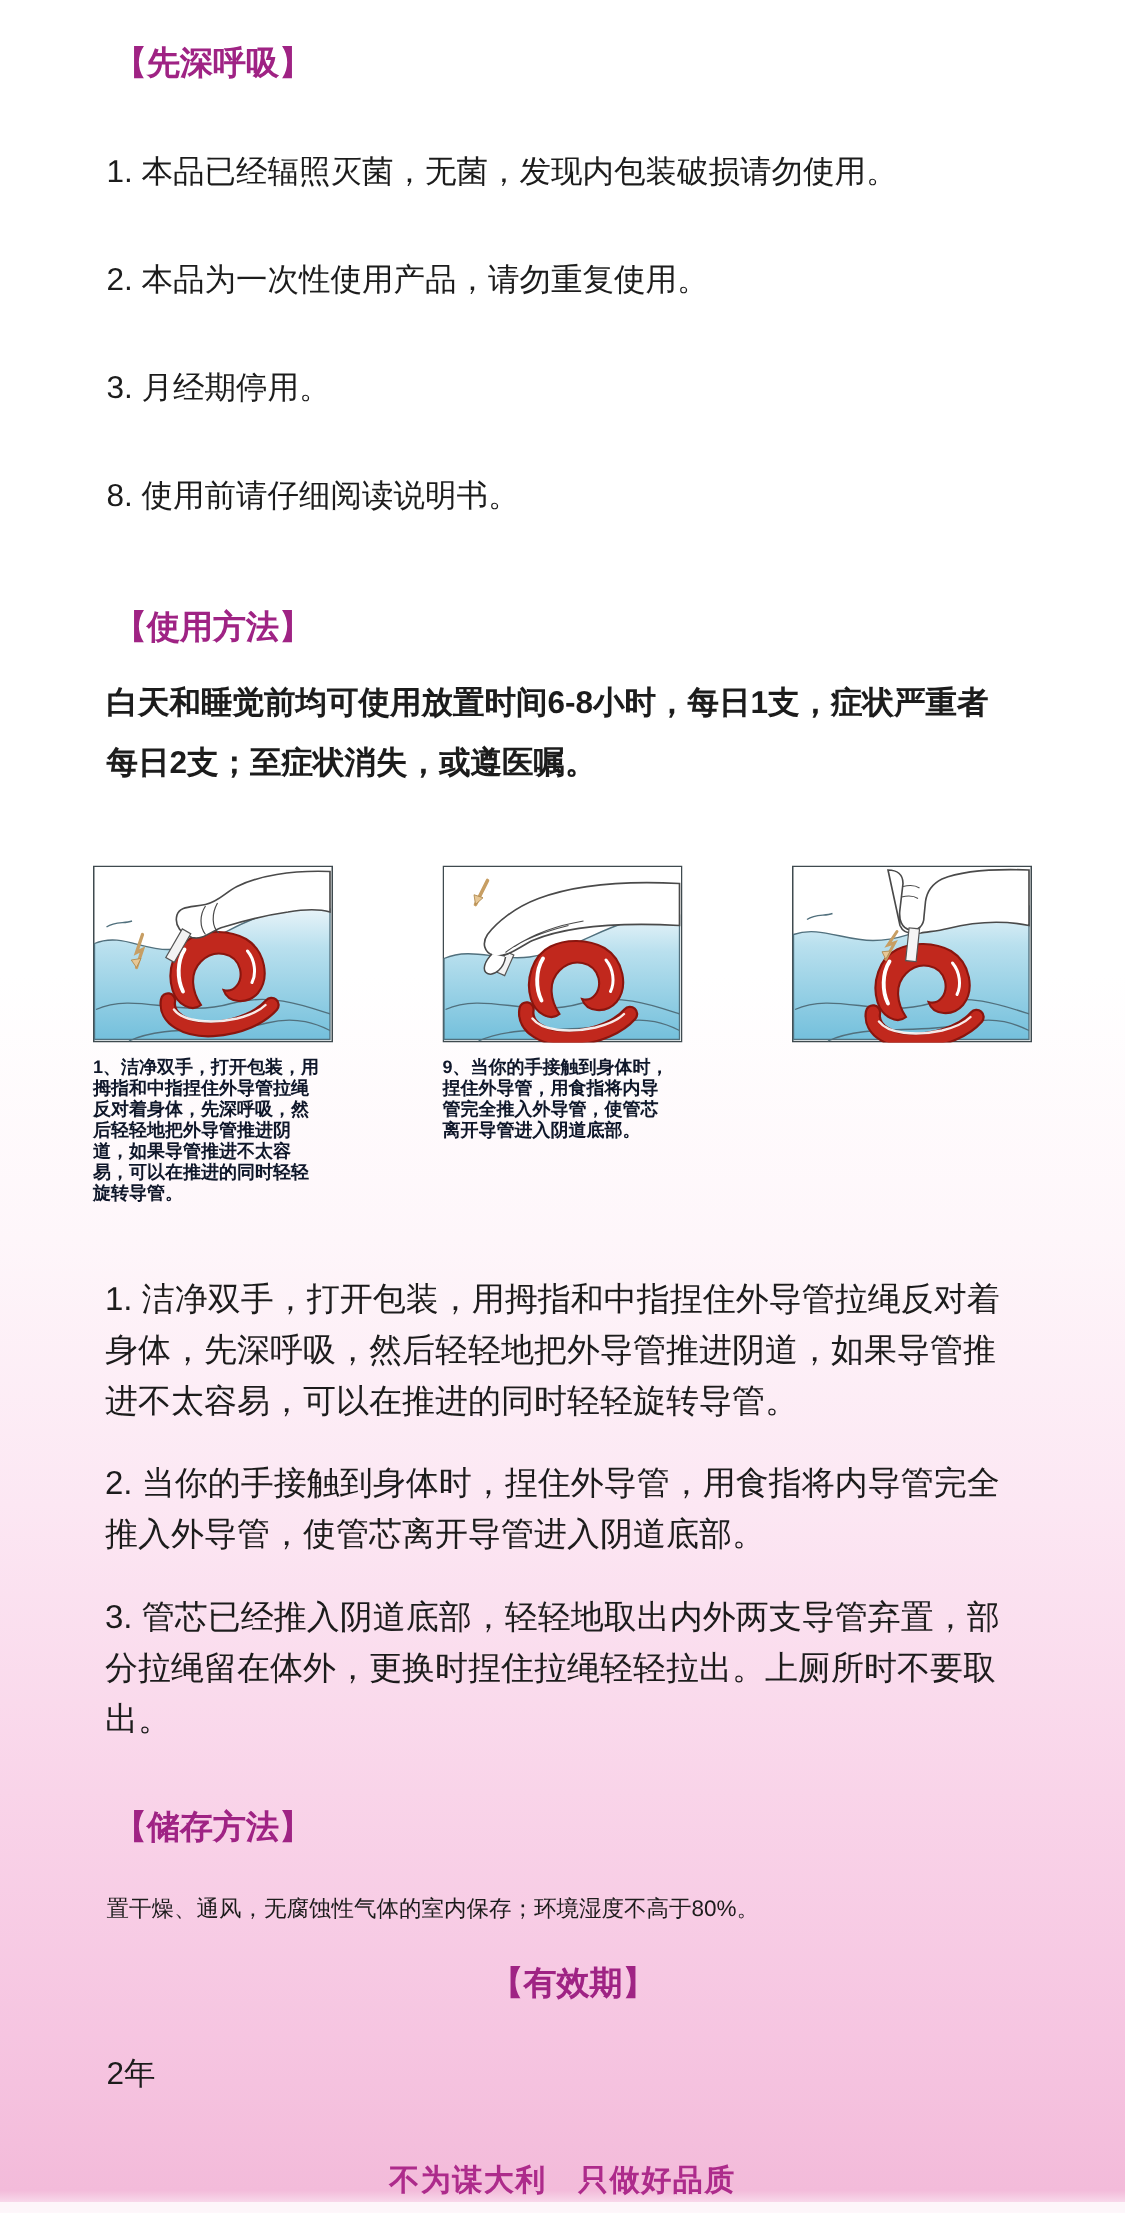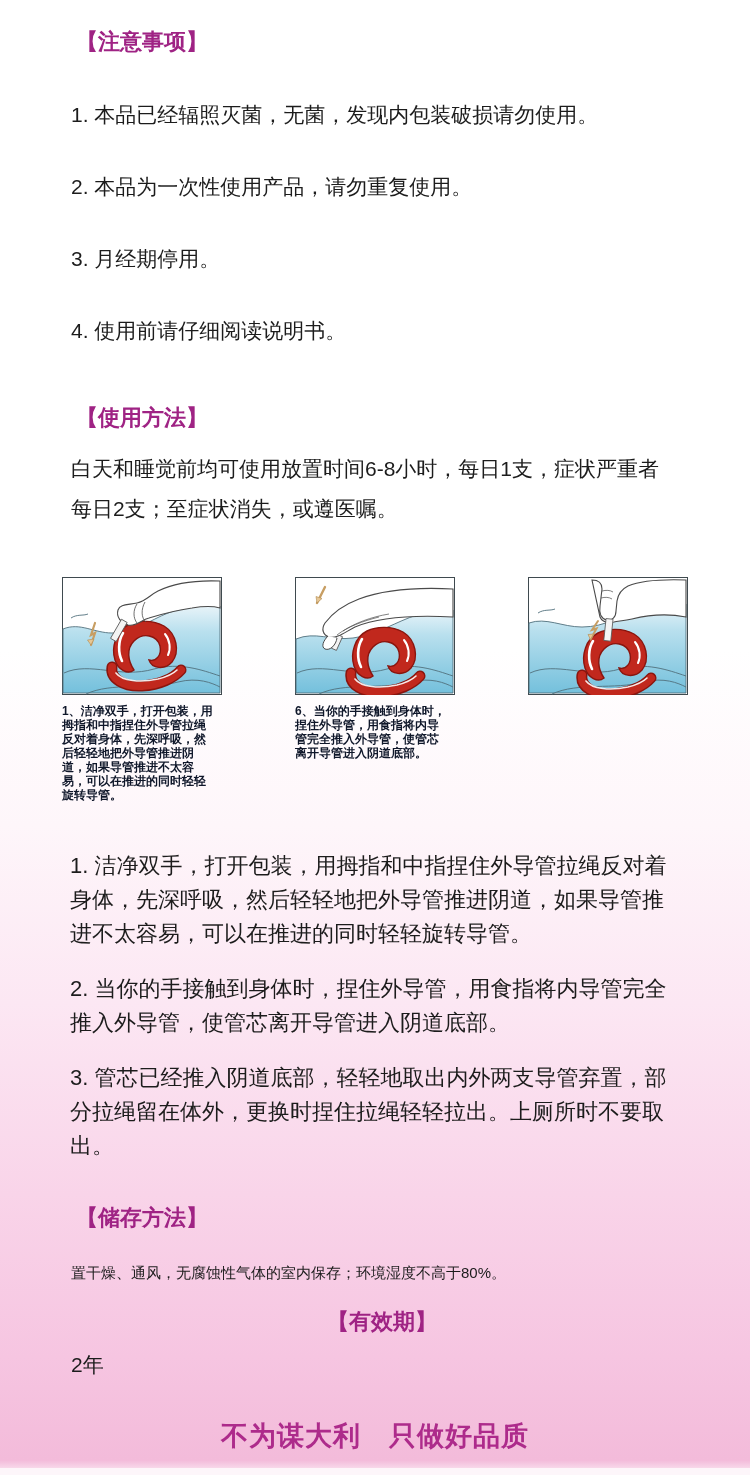--- a/index.html
+++ b/index.html
@@ -10,40 +10,40 @@
     color:#1c1c1c;
   }
   .content{padding:27px 62px 0 62px;}
   .sec-heading{
     font-size:22px;line-height:30px;font-weight:700;
     color:#9f2384;margin:0 0 0 14px;
   }
   .notice-list{margin:16px 0 0 9px;}
   .notice-item{font-size:21px;line-height:28px;margin-bottom:16px;margin-top:44px;}
   .usage-heading{margin-top:58px;}
-  .intro{font-size:21px;line-height:40px;margin:16px 0 0 9px;max-width:590px;}
+  .intro{font-size:21px;line-height:40px;margin:16px 0 0 9px;max-width:590px;font-weight:bold;}
   .figure-row{
     display:flex;justify-content:space-between;
     margin-top:48px;height:228px;
   }
   .figure{width:160px;}
   .figure svg{display:block;width:160px;height:118px;}
   .figure-caption{
     margin-top:9px;width:152px;
     font-size:12px;line-height:14px;font-weight:700;color:#0f172a;
   }
   .steps{margin:44px 0 0 8px;}
   .step{font-size:22px;line-height:34px;margin:0 0 21px 0;max-width:600px;}
   .storage-heading{margin-top:40px;}
   .storage-text{font-size:15px;line-height:36px;margin:22px 0 0 9px;max-width:590px;}
   .validity-heading{margin-top:16px;text-align:center;}
-  .validity-value{font-size:21px;line-height:28px;margin:14px 0 0 9px;}
+  .validity-value{font-size:21px;line-height:28px;margin:32px 0 0 9px;}
   .slogan{
     margin-top:40px;text-align:center;
-    font-size:27px;line-height:34px;font-weight:700;
+    font-size:20px;line-height:34px;font-weight:700;
     color:#ad2b8b;letter-spacing:1px;
   }
   .bottom-strip{position:absolute;left:0;top:1468px;width:750px;height:7px;background:#fdf6fa;}
 </style>
 </head>
 <body>
 
 <svg width="0" height="0" style="position:absolute" aria-hidden="true">
   <defs>
     <linearGradient id="skyblue" x1="0" y1="0" x2="0" y2="1">
@@ -62,26 +62,26 @@
     <g id="contours">
       <path d="M2,96 C28,84 58,102 92,92 C118,85 140,93 158,99" fill="none" stroke="#51707d" stroke-width="0.9"></path>
       <path d="M24,117 C50,105 86,113 116,105 C136,100 150,106 158,110" fill="none" stroke="#51707d" stroke-width="0.9"></path>
     </g>
   </defs>
 </svg>
 
 <div class="content">
 
   <div>
-    <div class="sec-heading">【注意事项】</div>
+    <div class="sec-heading">【先深呼吸】</div>
     <div class="notice-list">
       <div class="notice-item">1. 本品已经辐照灭菌，无菌，发现内包装破损请勿使用。</div>
       <div class="notice-item">2. 本品为一次性使用产品，请勿重复使用。</div>
       <div class="notice-item">3. 月经期停用。</div>
-      <div class="notice-item">4. 使用前请仔细阅读说明书。</div>
+      <div class="notice-item">8. 使用前请仔细阅读说明书。</div>
     </div>
   </div>
 
   <div>
     <div class="sec-heading usage-heading">【使用方法】</div>
     <div class="intro">白天和睡觉前均可使用放置时间6-8小时，每日1支，症状严重者每日2支；至症状消失，或遵医嘱。</div>
   </div>
 
   <div class="figure-row">
 
@@ -111,21 +111,21 @@
         <use href="#uterus" transform="translate(10,8)"></use>
         <g transform="rotate(24 42 66)">
           <rect x="39" y="58" width="5.5" height="15" fill="#f3f3f3" stroke="#555555" stroke-width="0.8"></rect>
         </g>
         <path d="M158,12 C120,10 88,13 64,22 C48,28 36,38 30,46 C26,52 28,58 34,60 C42,62 50,55 60,50 C84,40 120,38 158,40 Z" fill="#ffffff" stroke="#4a4a4a" stroke-width="1.1"></path>
         <path d="M33,59 C28,64 26,70 30,72 C35,74 41,68 42,61" fill="#ffffff" stroke="#4a4a4a" stroke-width="1"></path>
         <path d="M48,54 C60,46 76,40 94,37 M42,58 C52,50 68,44 84,40" fill="none" stroke="#4a4a4a" stroke-width="0.7"></path>
         <path d="M30,10 L22,26" fill="none" stroke="#c79e63" stroke-width="2.4" stroke-linecap="round"></path>
         <path d="M22,26 l-1,-6.5 l6,2 z" fill="#e7c795" stroke="#b08a4f" stroke-width="0.6"></path>
       </svg>
-      <div class="figure-caption">6、当你的手接触到身体时，捏住外导管，用食指将内导管完全推入外导管，使管芯离开导管进入阴道底部。</div>
+      <div class="figure-caption">9、当你的手接触到身体时，捏住外导管，用食指将内导管完全推入外导管，使管芯离开导管进入阴道底部。</div>
     </div>
 
     <div class="figure">
       <svg viewBox="0 0 160 118">
         <rect x="0.5" y="0.5" width="159" height="117" fill="#ffffff" stroke="#3f4a4f" stroke-width="1"></rect>
         <path d="M1,46 C18,40 34,50 54,50 C78,50 94,38 112,32 C132,25 148,25 158,27 L158,116 L1,116 Z" fill="url(#skyblue)" stroke="#51707d" stroke-width="0.9"></path>
         <path d="M10,36 C16,32 22,34 27,32" fill="none" stroke="#51707d" stroke-width="0.9"></path>
         <use href="#contours"></use>
         <use href="#uterus" transform="translate(8,10)"></use>
         <path d="M64,3 C70,3 74,6 74,12 L72,29 C71,36 73,42 79,43 C84,44 88,40 88,34 L89,24 C90,17 94,12 100,9 C112,4 130,2 158,3 L158,40 C138,36 120,38 104,42 C96,44 90,44 86,45 L86,45 C80,46 74,45 72,40 Z" fill="#ffffff" stroke="#4a4a4a" stroke-width="1.1"></path>

